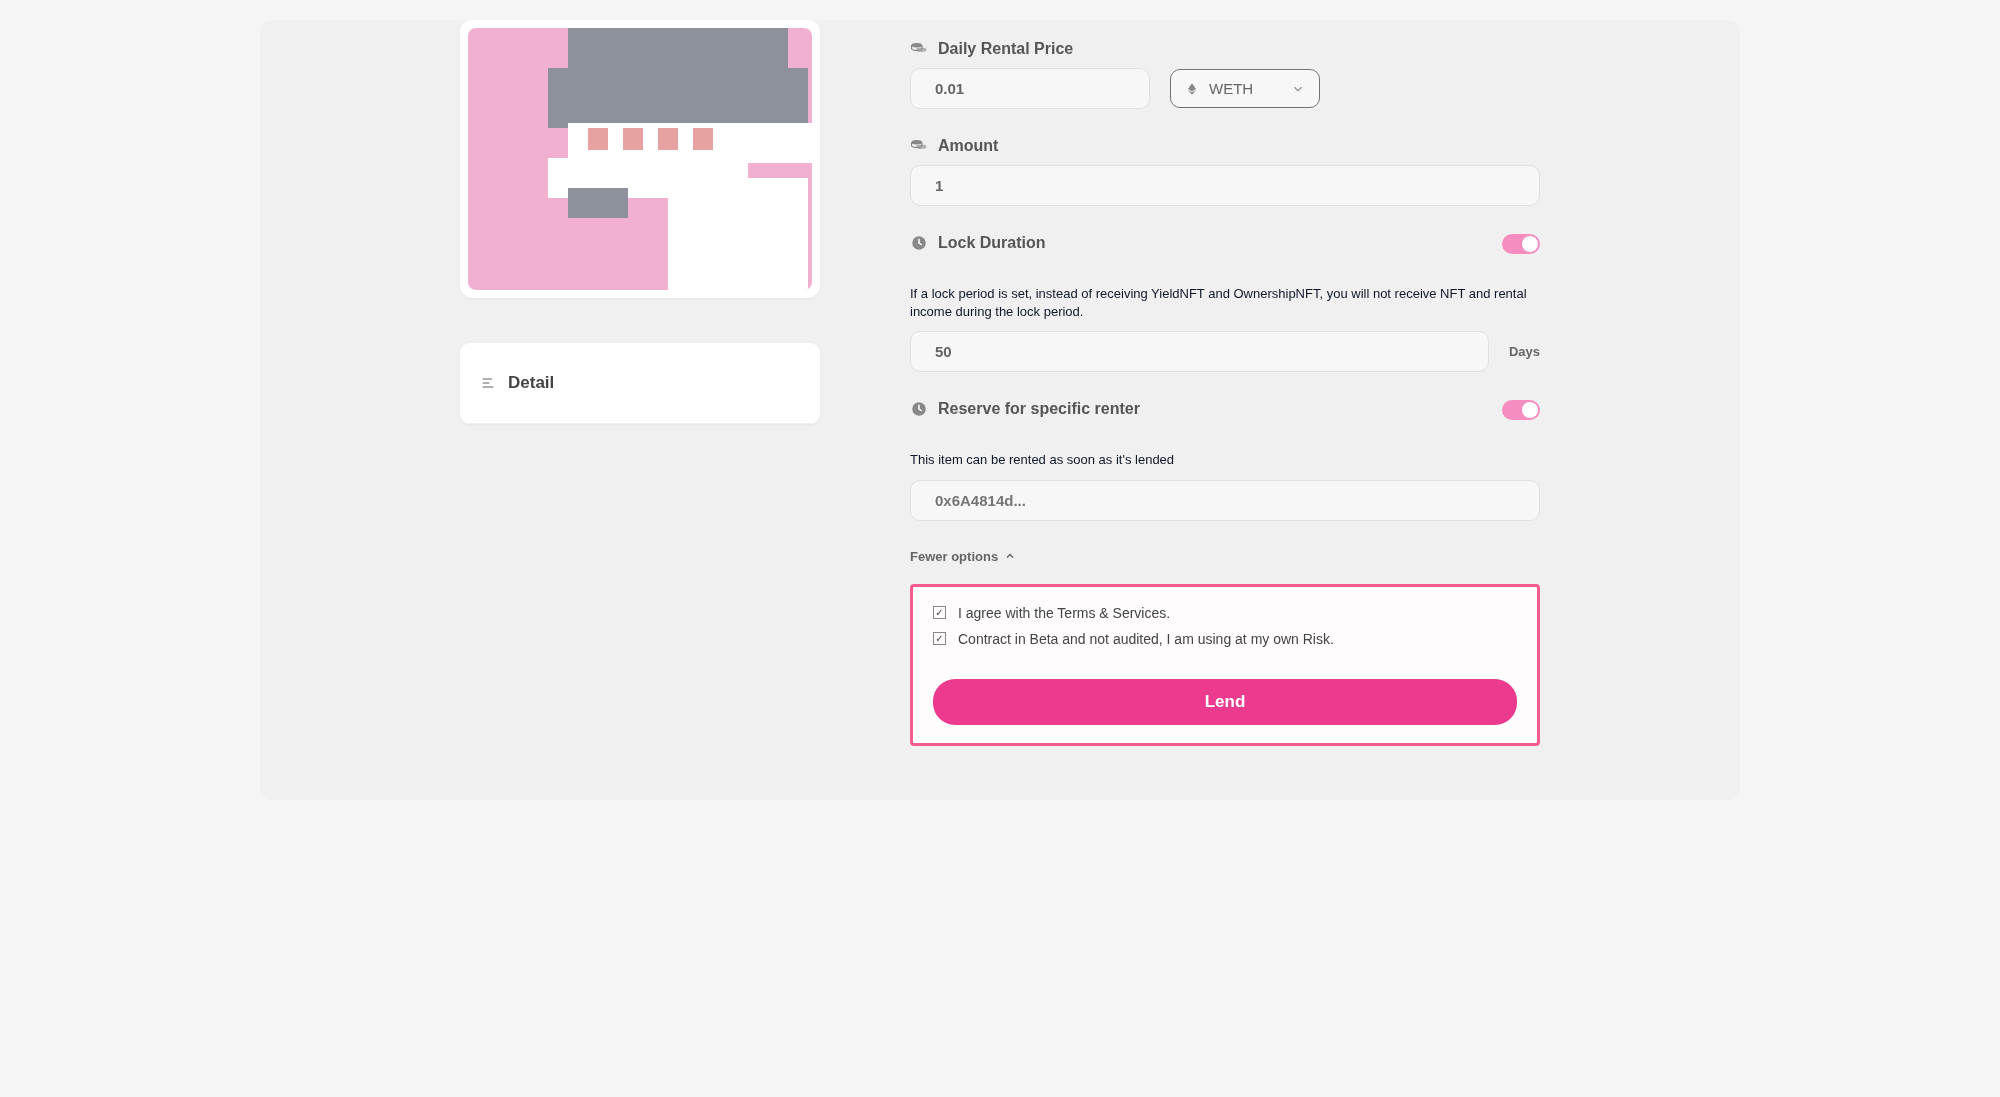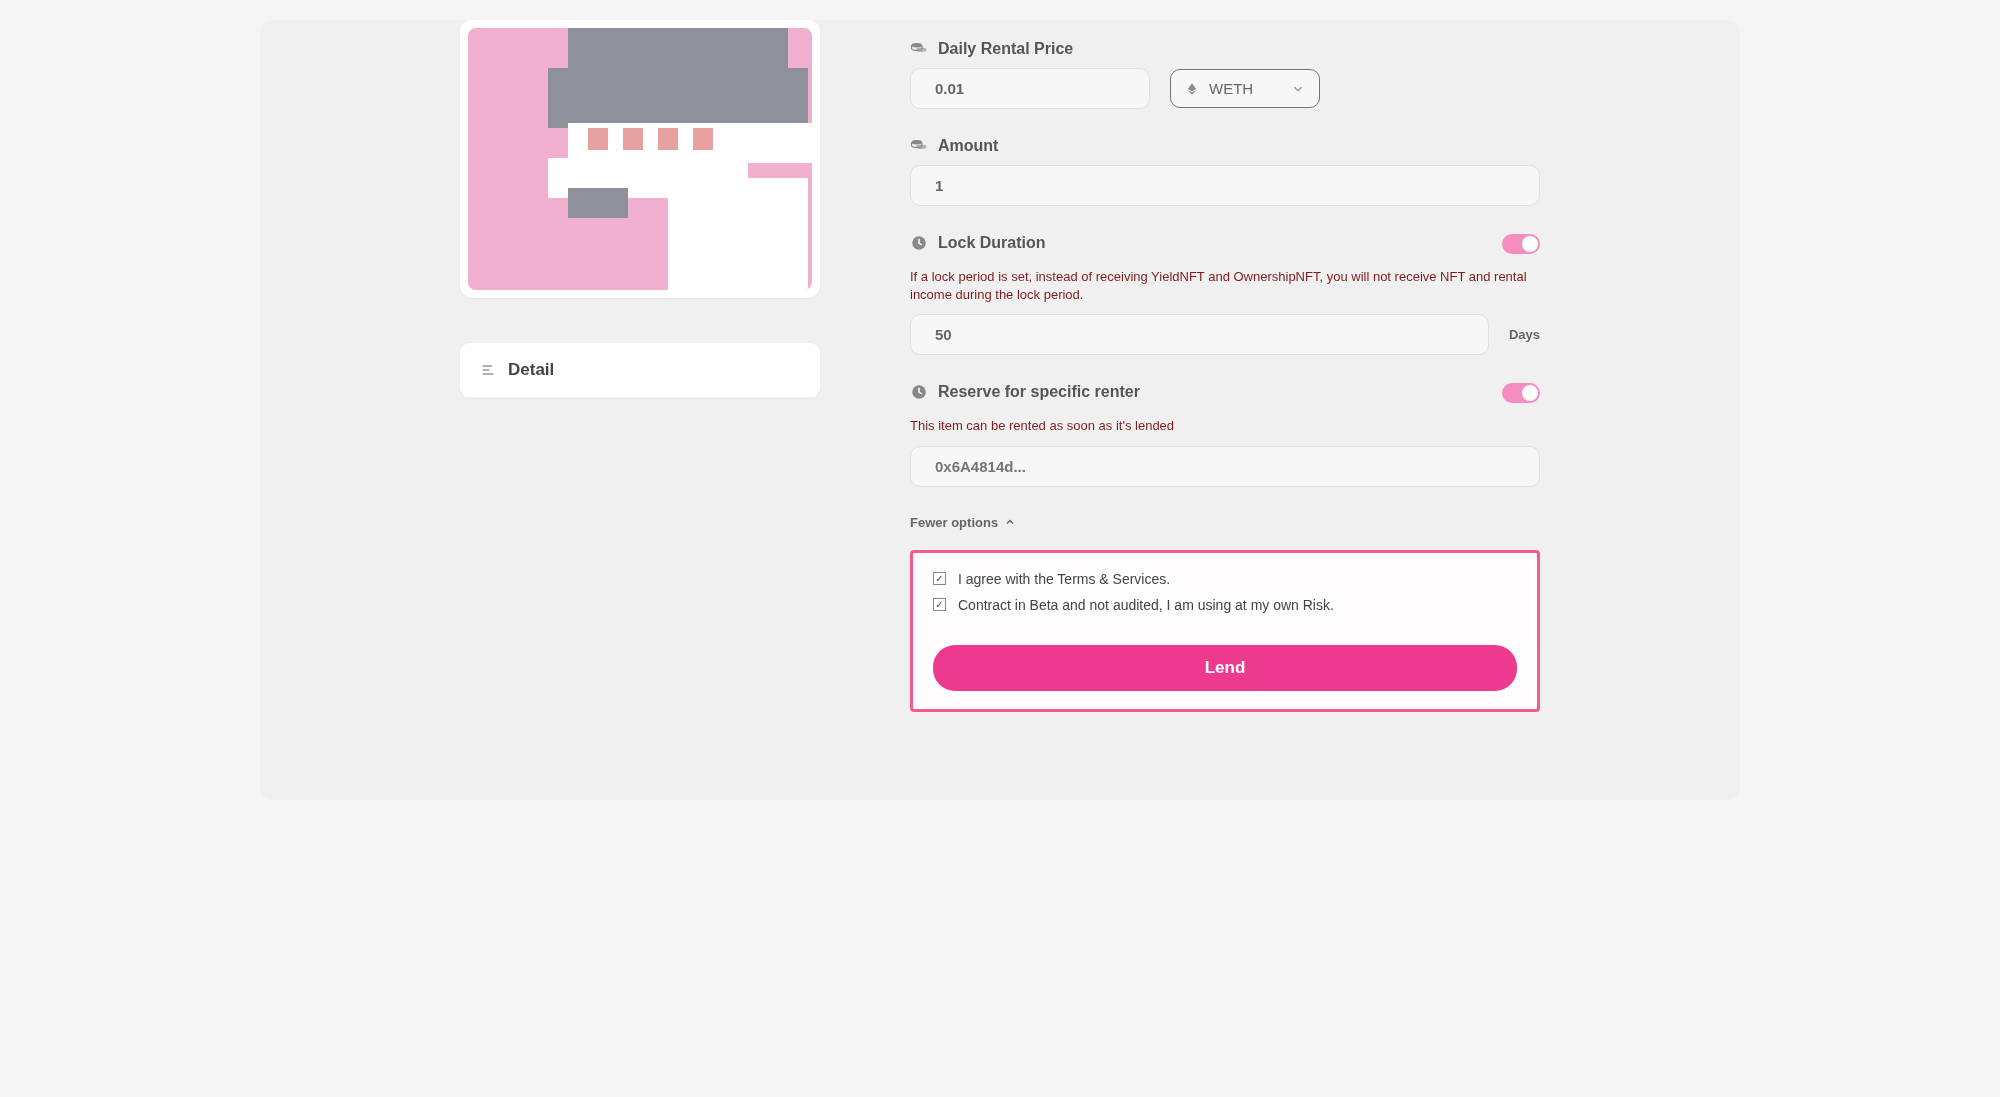--- a/index.html
+++ b/index.html
@@ -46,21 +46,21 @@
       inset: 0;
     }
     .pixel { position: absolute; }
     .detail-card {
       margin-top: 45px;
       background: #fff;
       border-radius: 10px;
       box-shadow: 0 1px 3px rgba(0,0,0,0.05);
     }
     .detail-header {
-      padding: 17px 20px;
+      padding: 30px 20px;
       border-bottom: 1px solid #eee;
       display: flex;
       align-items: center;
       gap: 12px;
     }
     .detail-title {
       font-size: 17px;
       font-weight: 600;
       color: #444;
     }
@@ -82,22 +82,22 @@
       gap: 10px;
       margin-bottom: 10px;
     }
     .field-label {
       font-size: 16px;
       font-weight: 600;
       color: #555;
     }
     .field-desc {
       font-size: 13px;
-      color: #7f1d1d;
-      margin-top: 6px;
+      color: #0f172a;
+      margin-top: 23px;
       margin-bottom: 10px;
       line-height: 1.4;
     }
     .input-row {
       display: flex;
       gap: 20px;
       align-items: center;
     }
     .text-input {
       padding: 11px 24px;

